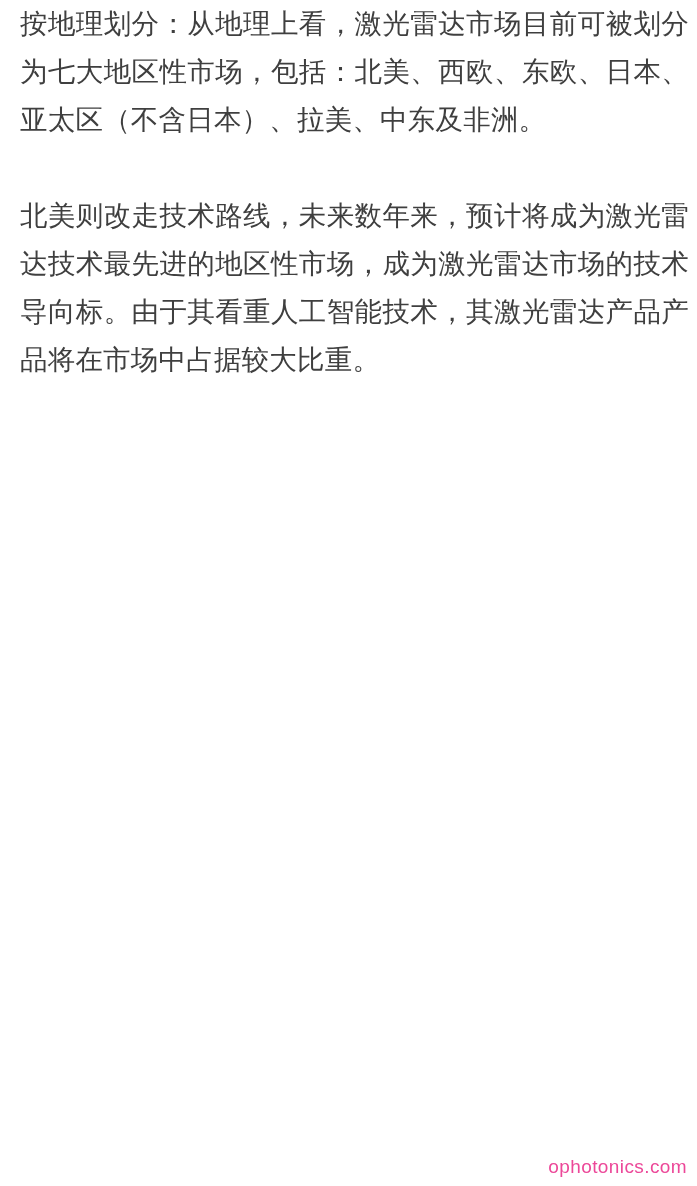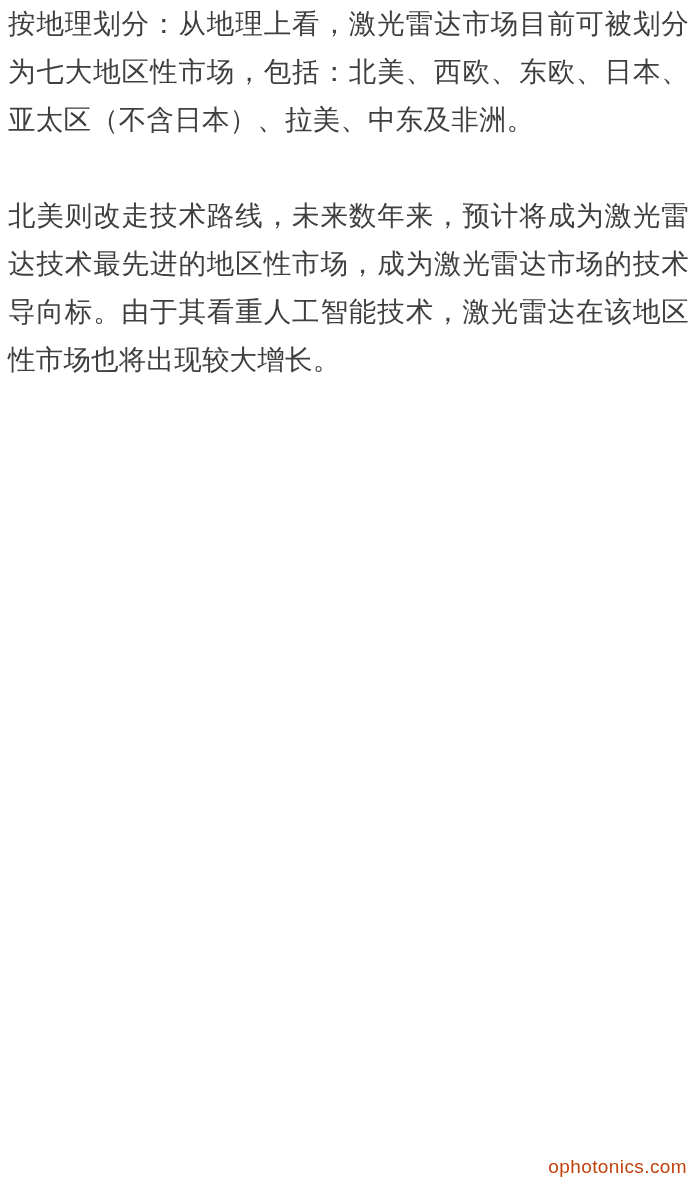--- a/index.html
+++ b/index.html
@@ -12,48 +12,48 @@
     min-height: 1186px;
     font-family: "Liberation Sans", "DejaVu Sans", sans-serif;
     color: #3f3f3f;
     -webkit-font-smoothing: antialiased;
   }
   .article {
     position: relative;
     width: 697px;
     min-height: 1186px;
     box-sizing: border-box;
-    padding: 0px 8px 0px 8px;
+    padding: 0px 8px 0px 20px;
     overflow: hidden;
   }
   .para {
     font-size: 27.5px;
     line-height: 48px;
     letter-spacing: 0.2px;
     text-align: justify;
     text-justify: inter-ideograph;
     color: #3f3f3f;
     margin: 0;
     padding: 0;
   }
   .para + .para {
     margin-top: 48px;
   }
   .watermark {
     position: absolute;
     right: 10px;
     bottom: 8px;
     font-size: 19px;
-    color: #c2410c;
+    color: #ec4899;
     letter-spacing: 0.4px;
     font-family: "Liberation Sans", "DejaVu Sans", sans-serif;
     pointer-events: none;
     user-select: none;
   }
 </style>
 </head>
 <body>
 
 <div class="article">
   <p class="para">按地理划分：从地理上看，激光雷达市场目前可被划分为七大地区性市场，包括：北美、西欧、东欧、日本、亚太区（不含日本）、拉美、中东及非洲。</p>
-  <p class="para">北美则改走技术路线，未来数年来，预计将成为激光雷达技术最先进的地区性市场，成为激光雷达市场的技术导向标。由于其看重人工智能技术，激光雷达在该地区性市场也将出现较大增长。</p>
+  <p class="para">北美则改走技术路线，未来数年来，预计将成为激光雷达技术最先进的地区性市场，成为激光雷达市场的技术导向标。由于其看重人工智能技术，其激光雷达产品产品将在市场中占据较大比重。</p>
   <div class="watermark">ophotonics.com</div>
 </div>
 
 </body></html>

